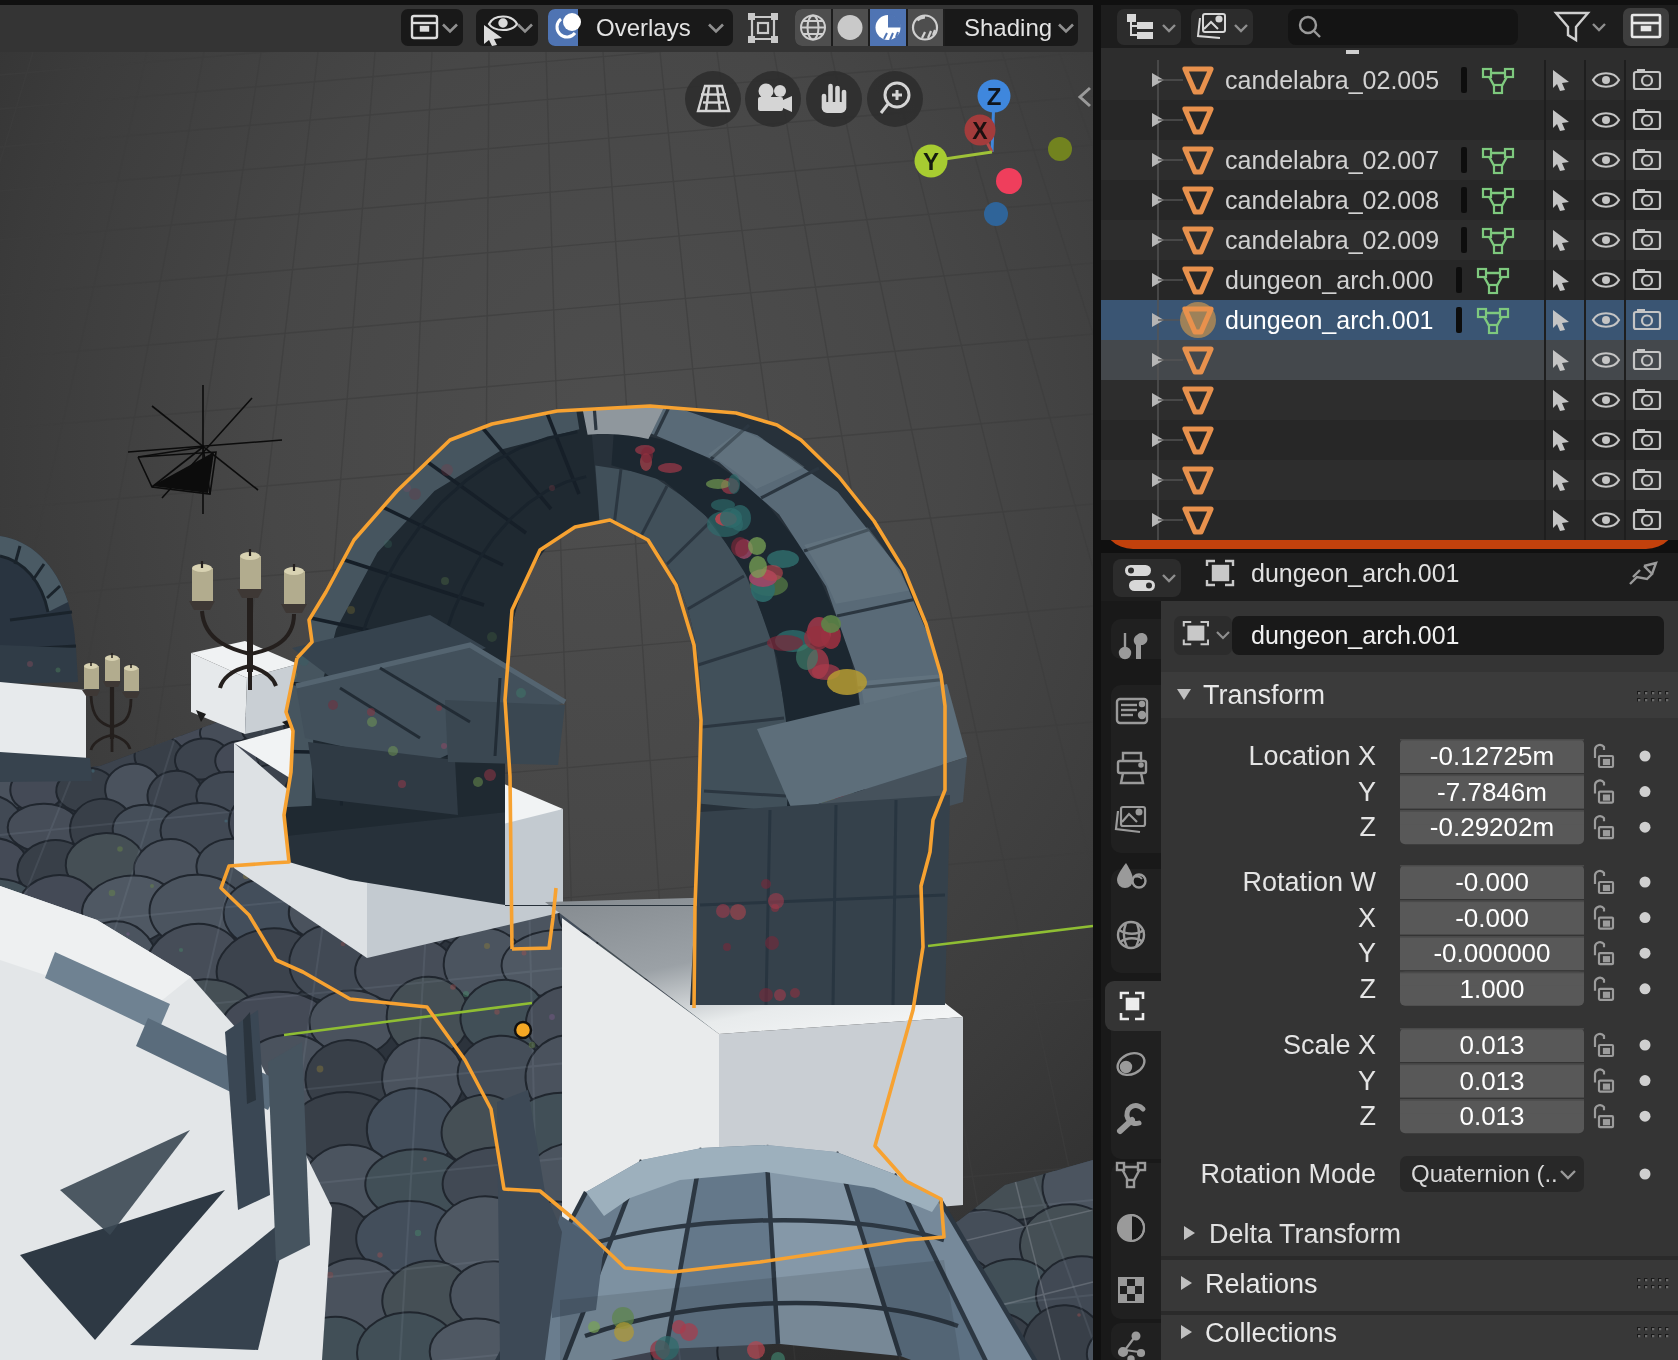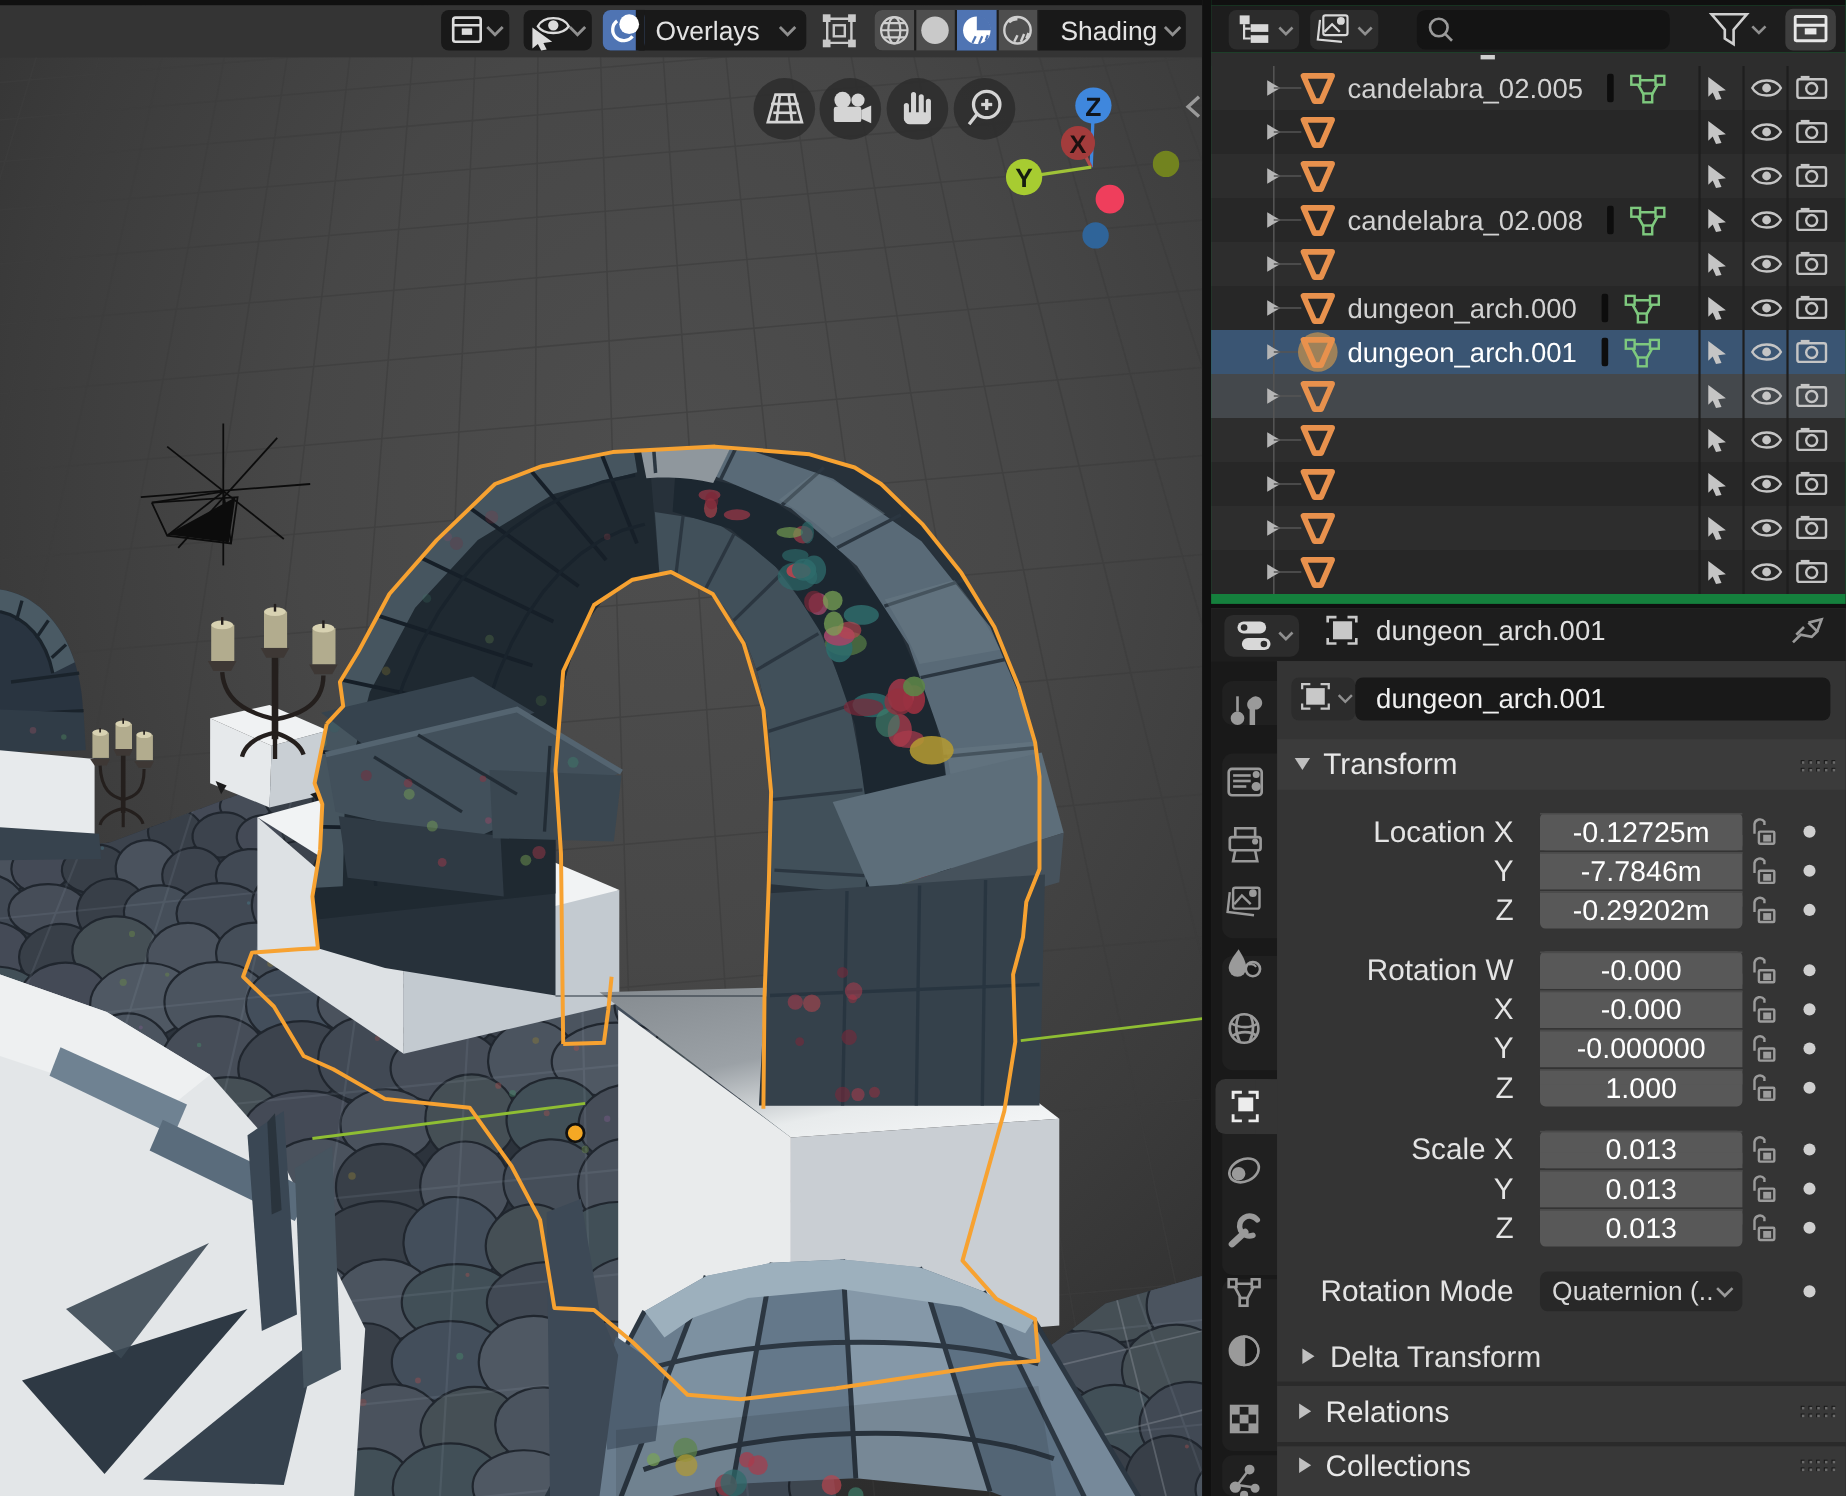--- a/index.html
+++ b/index.html
@@ -5,21 +5,21 @@
   * { margin:0; padding:0; box-sizing:border-box; }
   html,body { width:1678px; height:1360px; background:#101010; overflow:hidden;
     font-family:"Liberation Sans", sans-serif; }
   .abs { position:absolute; }
   #page { position:relative; width:1678px; height:1360px; }
   
   #vp { left:0; top:0; width:1093px; height:1360px; background:#3c3c3c; }
   #vp-head { left:0; top:5px; width:1093px; height:47px; background:#343434; }
   
   #rdiv { left:1093px; top:0; width:8px; height:1360px; background:#101010; }
-  #outl { left:1101px; top:0; width:577px; height:549px; background:#15803d; }
+  #outl { left:1101px; top:0; width:577px; height:549px; background:#c2410c;border-radius:32px; }
   .orow { position:absolute; left:0; width:577px; height:40px; }
   .orow .nm { position:absolute; left:124px; top:6px; font-size:25px; color:#d2d2d2;
     letter-spacing:0px; white-space:nowrap; }
   #props { left:1101px; top:553px; width:577px; height:807px; background:#343434; }
   .svgi { display:block; }
 </style>
 </head>
 <body>
 <div id="page">
 
@@ -1177,26 +1177,42 @@
         <line x1="524" y1="0" x2="524" y2="480" stroke="#1e1e1e" stroke-width="2"></line>
       </svg>
       <div class="orow" style="top:60px">
         <span class="nm" style="">candelabra_02.005<span style="display:inline-block;width:6px;height:26px;background:#0d0d0d;margin:0 0 -4px 22px;border-radius:2px"></span><svg width="34" height="30" viewBox="0 0 34 30" style="margin:0 0 -7px 14px">
             <path d="M6,7 L28,7 L18,25 L16,25 Z" fill="none" stroke="#7ec97e" stroke-width="2.4"></path>
             <rect x="2" y="3" width="8" height="8" fill="#2d2d2d" stroke="#7ec97e" stroke-width="2.2"></rect>
             <rect x="24" y="3" width="8" height="8" fill="#2d2d2d" stroke="#7ec97e" stroke-width="2.2"></rect>
             <rect x="13" y="19" width="8" height="8" fill="#2d2d2d" stroke="#7ec97e" stroke-width="2.2"></rect>
           </svg></span>
       </div>
+      <div class="orow" style="top:140px">
+        <span class="nm" style="">candelabra_02.007<span style="display:inline-block;width:6px;height:26px;background:#0d0d0d;margin:0 0 -4px 22px;border-radius:2px"></span><svg width="34" height="30" viewBox="0 0 34 30" style="margin:0 0 -7px 14px">
+            <path d="M6,7 L28,7 L18,25 L16,25 Z" fill="none" stroke="#7ec97e" stroke-width="2.4"></path>
+            <rect x="2" y="3" width="8" height="8" fill="#2d2d2d" stroke="#7ec97e" stroke-width="2.2"></rect>
+            <rect x="24" y="3" width="8" height="8" fill="#2d2d2d" stroke="#7ec97e" stroke-width="2.2"></rect>
+            <rect x="13" y="19" width="8" height="8" fill="#2d2d2d" stroke="#7ec97e" stroke-width="2.2"></rect>
+          </svg></span>
+      </div>
       <div class="orow" style="top:180px">
         <span class="nm" style="">candelabra_02.008<span style="display:inline-block;width:6px;height:26px;background:#0d0d0d;margin:0 0 -4px 22px;border-radius:2px"></span><svg width="34" height="30" viewBox="0 0 34 30" style="margin:0 0 -7px 14px">
             <path d="M6,7 L28,7 L18,25 L16,25 Z" fill="none" stroke="#7ec97e" stroke-width="2.4"></path>
             <rect x="2" y="3" width="8" height="8" fill="#272727" stroke="#7ec97e" stroke-width="2.2"></rect>
             <rect x="24" y="3" width="8" height="8" fill="#272727" stroke="#7ec97e" stroke-width="2.2"></rect>
             <rect x="13" y="19" width="8" height="8" fill="#272727" stroke="#7ec97e" stroke-width="2.2"></rect>
+          </svg></span>
+      </div>
+      <div class="orow" style="top:220px">
+        <span class="nm" style="">candelabra_02.009<span style="display:inline-block;width:6px;height:26px;background:#0d0d0d;margin:0 0 -4px 22px;border-radius:2px"></span><svg width="34" height="30" viewBox="0 0 34 30" style="margin:0 0 -7px 14px">
+            <path d="M6,7 L28,7 L18,25 L16,25 Z" fill="none" stroke="#7ec97e" stroke-width="2.4"></path>
+            <rect x="2" y="3" width="8" height="8" fill="#2d2d2d" stroke="#7ec97e" stroke-width="2.2"></rect>
+            <rect x="24" y="3" width="8" height="8" fill="#2d2d2d" stroke="#7ec97e" stroke-width="2.2"></rect>
+            <rect x="13" y="19" width="8" height="8" fill="#2d2d2d" stroke="#7ec97e" stroke-width="2.2"></rect>
           </svg></span>
       </div>
       <div class="orow" style="top:260px">
         <span class="nm" style="">dungeon_arch.000<span style="display:inline-block;width:6px;height:26px;background:#0d0d0d;margin:0 0 -4px 22px;border-radius:2px"></span><svg width="34" height="30" viewBox="0 0 34 30" style="margin:0 0 -7px 14px">
             <path d="M6,7 L28,7 L18,25 L16,25 Z" fill="none" stroke="#7ec97e" stroke-width="2.4"></path>
             <rect x="2" y="3" width="8" height="8" fill="#272727" stroke="#7ec97e" stroke-width="2.2"></rect>
             <rect x="24" y="3" width="8" height="8" fill="#272727" stroke="#7ec97e" stroke-width="2.2"></rect>
             <rect x="13" y="19" width="8" height="8" fill="#272727" stroke="#7ec97e" stroke-width="2.2"></rect>
           </svg></span>
       </div>

